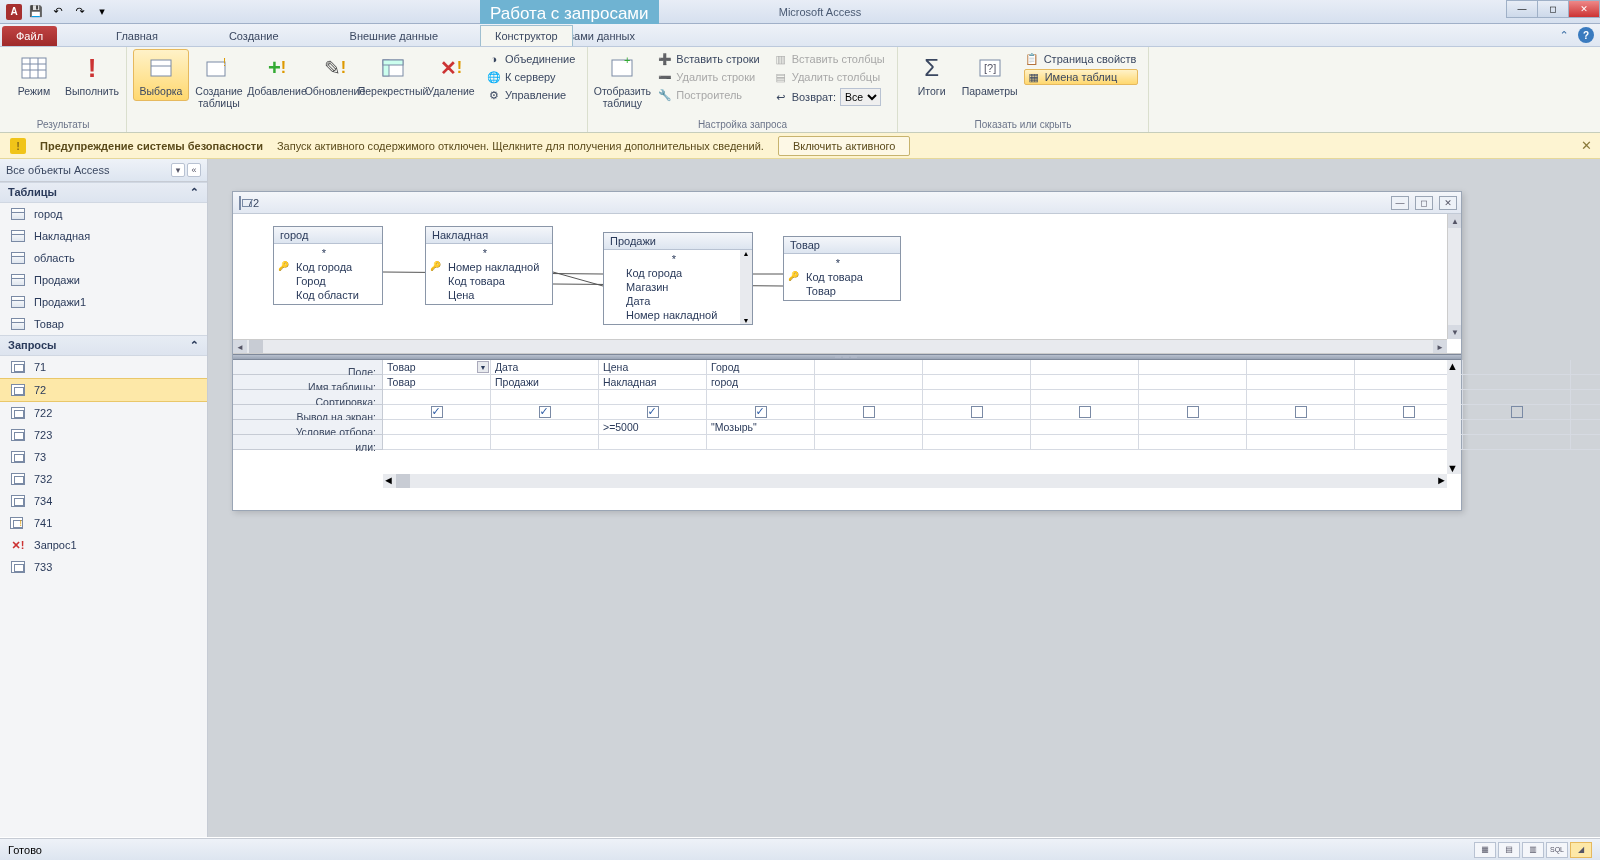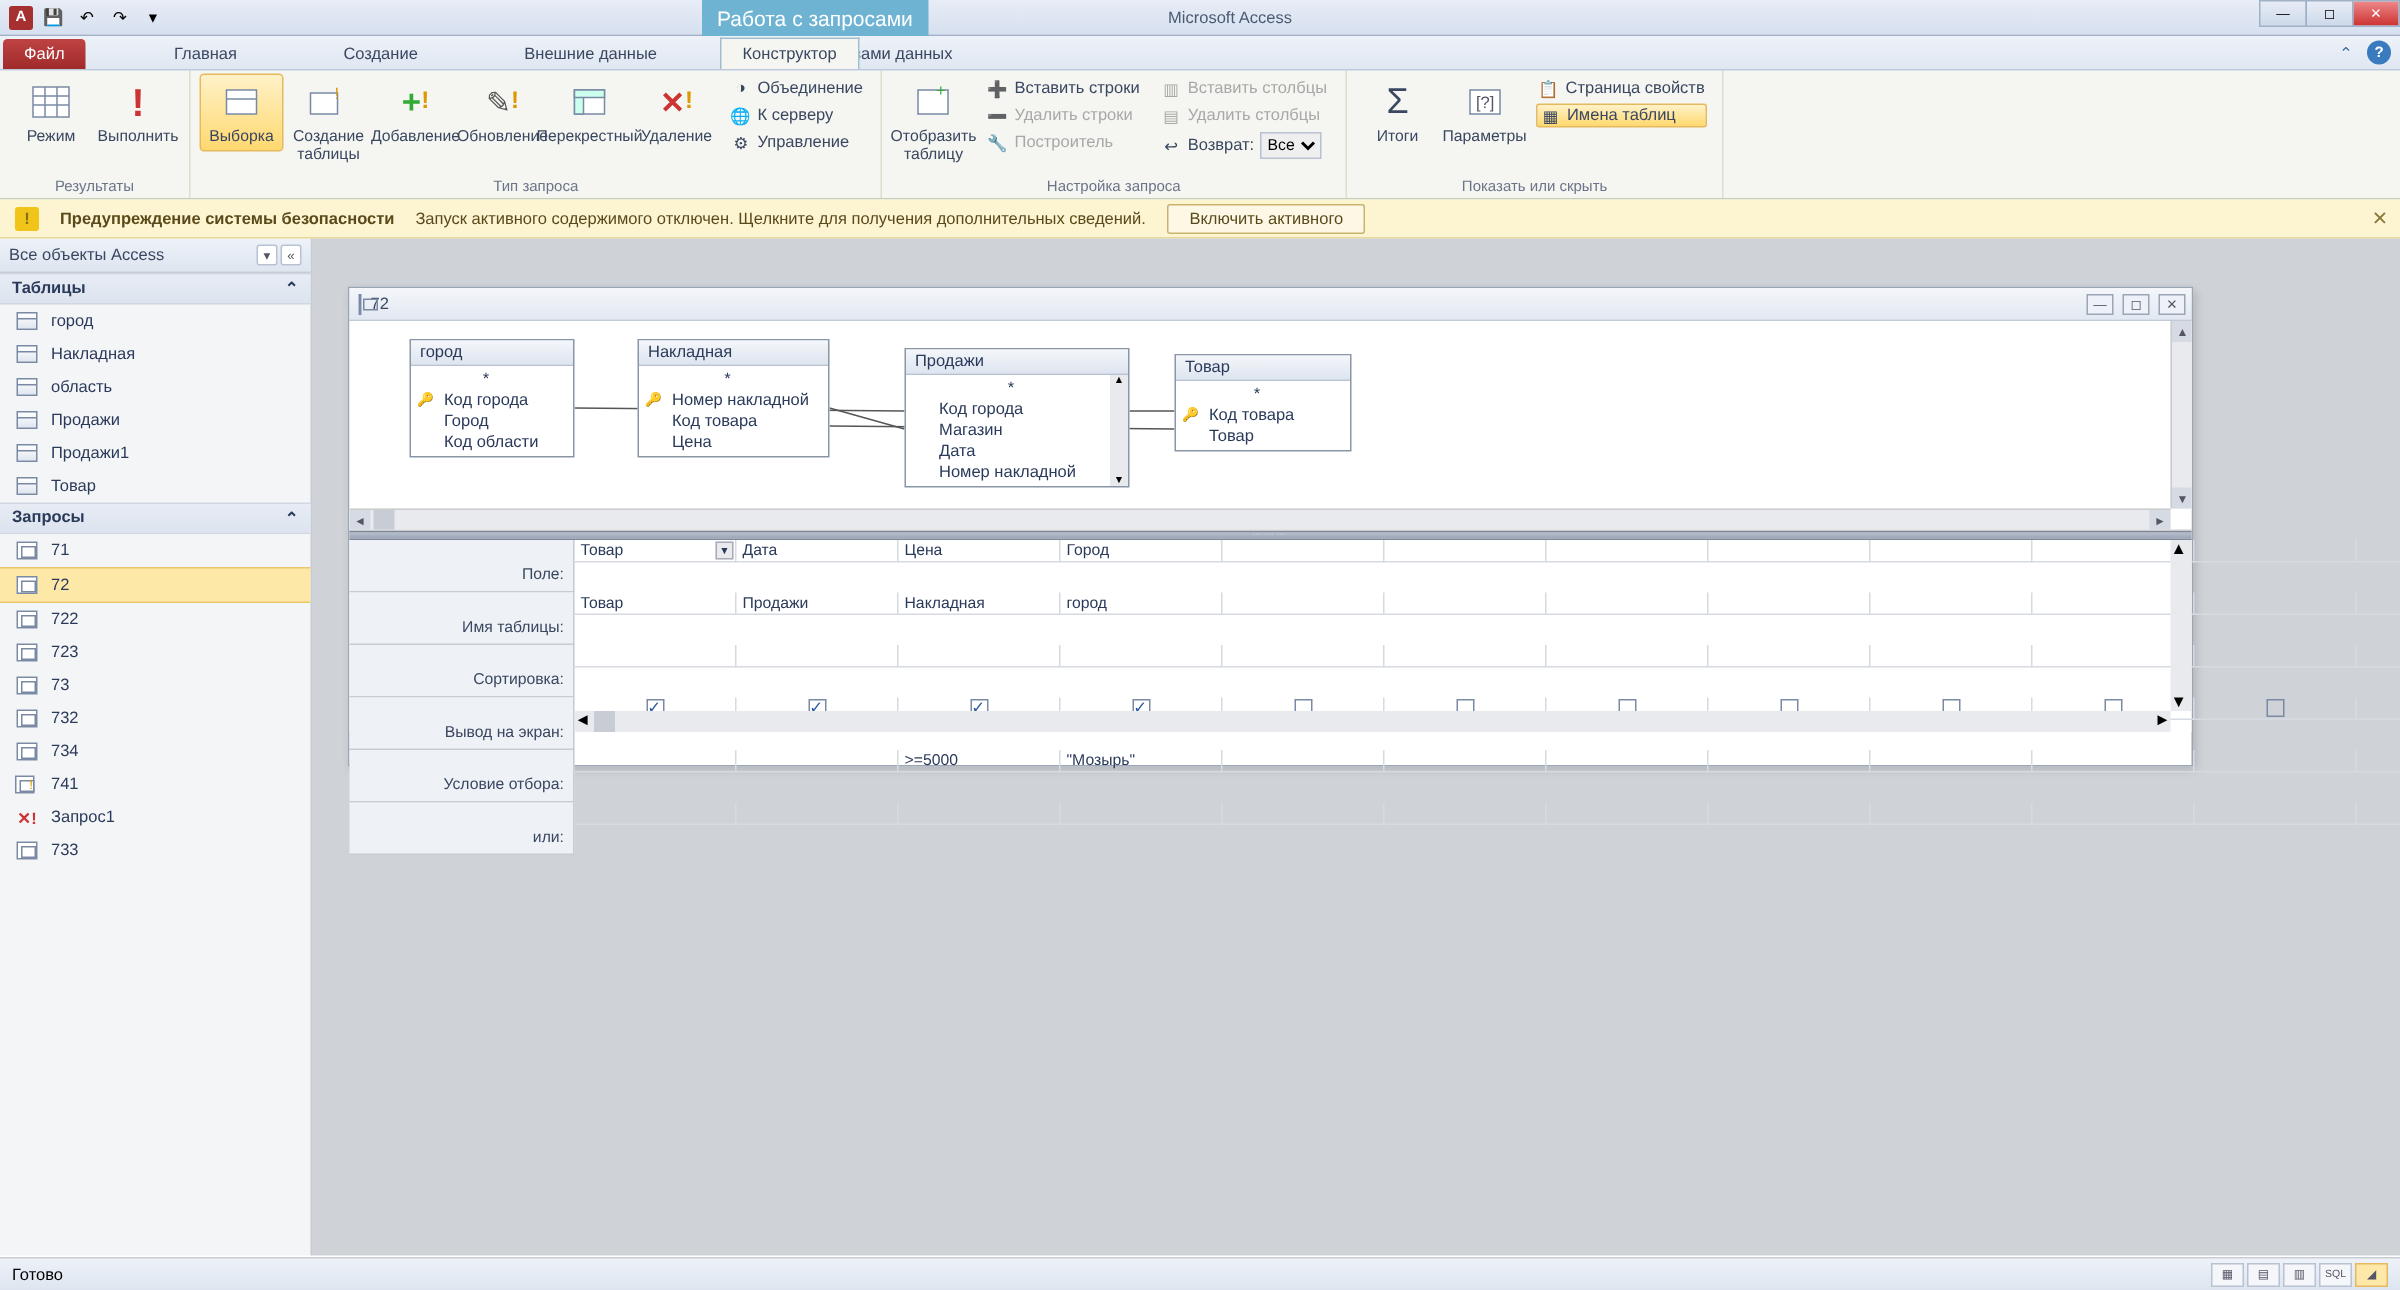--- a/index.html
+++ b/index.html
@@ -3,21 +3,21 @@
 <meta charset="utf-8">
 <style>
 * { margin:0; padding:0; box-sizing:border-box; font-family:"Segoe UI",Tahoma,sans-serif; font-size:11px; }
 body { background:#fff; width:1600px; height:860px; overflow:hidden; position:relative; }
 
 
 .titlebar { height:24px; background:linear-gradient(#e8edf6,#d6e0ef); display:flex; align-items:center; position:relative; border-bottom:1px solid #a0b0c8; }
 .titlebar .qat { display:flex; align-items:center; gap:2px; padding:0 4px; }
 .qat-btn { width:20px; height:20px; display:flex; align-items:center; justify-content:center; border-radius:2px; }
 .app-icon { width:16px; height:16px; background:#a62f2f; color:#fff; display:flex; align-items:center; justify-content:center; font-weight:bold; border-radius:2px; font-size:10px; }
-.titlebar .ctx-tab { position:absolute; left:468px; top:0; padding:4px 10px; background:#6fb3d2; color:#fff; font-size:14px; }
+.titlebar .ctx-tab { position:absolute; left:480px; top:0; padding:4px 10px; background:#6fb3d2; color:#fff; font-size:17px; }
 .titlebar .apptitle { position:absolute; left:50%; transform:translateX(-50%); color:#4a5a73;padding-left:40px; }
 .winbtns { position:absolute; right:0; top:0; display:flex; }
 .winbtn { width:32px; height:18px; display:flex; align-items:center; justify-content:center; background:linear-gradient(#e8edf6,#cdd9ea); border:1px solid #9fb0c7; margin-left:-1px; font-size:9px; }
 .winbtn.close { background:linear-gradient(#e88,#c33); color:#fff; }
 
 
 .tabsrow { height:23px; background:linear-gradient(#eef2f8,#dfe7f2); display:flex; align-items:flex-end; padding-left:2px; border-bottom:1px solid #bcc9dc; position:relative;gap:43px; }
 .filetab { background:linear-gradient(#c04343,#9f2a2a); color:#fff; padding:4px 14px; border-radius:3px 3px 0 0; margin-right:2px; }
 .rtab { padding:4px 14px; color:#3a4760; }
 .ctxtab2 { position:absolute; left:480px; background:#f5f6f1; border:1px solid #9fbfd0; border-bottom:none; padding:4px 14px; color:#3a4760; }
@@ -80,21 +80,21 @@
 .dtrow.star { text-align:center; padding-left:0; }
 .diag-hscroll { position:absolute; bottom:0; left:0; right:14px; height:14px; background:#e8eaee; border-top:1px solid #ccc; display:flex; justify-content:space-between; }
 .diag-hscroll .arr, .diag-vscroll .arr { width:14px; height:14px; background:#d6dae2; display:flex; align-items:center; justify-content:center; font-size:8px; color:#556; }
 .diag-vscroll { position:absolute; right:0; top:0; bottom:14px; width:14px; background:#e8eaee; border-left:1px solid #ccc; display:flex; flex-direction:column; justify-content:space-between; }
 
 .splitter { height:6px; background:linear-gradient(#b8c0ce,#9aa4b5); border-top:1px solid #7e8899; border-bottom:1px solid #7e8899; }
 .splitter::after { content:"⋯⋯⋯"; display:block; text-align:center; color:#dde; font-size:6px; line-height:4px; letter-spacing:2px; }
 
 .gridarea { position:relative; background:#fff; height:128px; }
 .qgrid { display:grid; grid-template-columns:150px repeat(12,108px); }
-.qgrid .rh { background:#eef1f6; border-right:1px solid #c6cbd4; border-bottom:1px solid #c6cbd4; text-align:right; padding:17px 6px; color:#3a4760; font-size:10.5px; height:15px; }
+.qgrid .rh { background:#eef1f6; border-right:1px solid #c6cbd4; border-bottom:1px solid #c6cbd4; text-align:right; padding:6px 6px; color:#3a4760; font-size:10.5px; height:15px; }
 .qgrid .cell { border-right:1px solid #d6dae2; border-bottom:1px solid #d6dae2; padding:1px 4px; font-size:10.5px; color:#2a3a5a; height:15px; overflow:hidden; position:relative; }
 .qgrid .cell .dd { position:absolute; right:1px; top:1px; width:12px; height:12px; background:#e8eaee; border:1px solid #aab; font-size:7px; display:flex; align-items:center; justify-content:center; }
 .qgrid .cb { width:12px; height:12px; border:1px solid #7a8aa5; display:inline-block; margin:0 auto; position:relative; }
 .qgrid .cb.checked::after { content:"✓"; position:absolute; left:0; top:-2px; color:#2a5aa5; font-size:11px; }
 .qgrid .cell.center { text-align:center; }
 .grid-hscroll { position:absolute; bottom:0; left:150px; right:14px; height:14px; background:#e8eaee; display:flex; }
 .grid-vscroll { position:absolute; right:0; top:0; bottom:14px; width:14px; background:#e8eaee; display:flex; flex-direction:column; }
 
 svg.relsvg { position:absolute; left:0; top:0; pointer-events:none; }
 
@@ -226,21 +226,20 @@
         <div class="smallbtn">
             <span class="sic">🌐</span>
             <span>К серверу</span>
           </div>
         <div class="smallbtn">
             <span class="sic">⚙</span>
             <span>Управление</span>
           </div>
       </div>
     </div>
-    <div class="gtitle">Тип запроса</div>
   </div>
 
   <div class="rgroup">
     <div class="btns">
       <div class="bigbtn">
           <div class="ic">
             <svg width="28" height="28">
               <rect x="4" y="6" width="20" height="16" fill="#fff" stroke="#7a8aa5"></rect>
               <text x="16" y="10" fill="#3a3" font-size="14">+</text>
             </svg>

